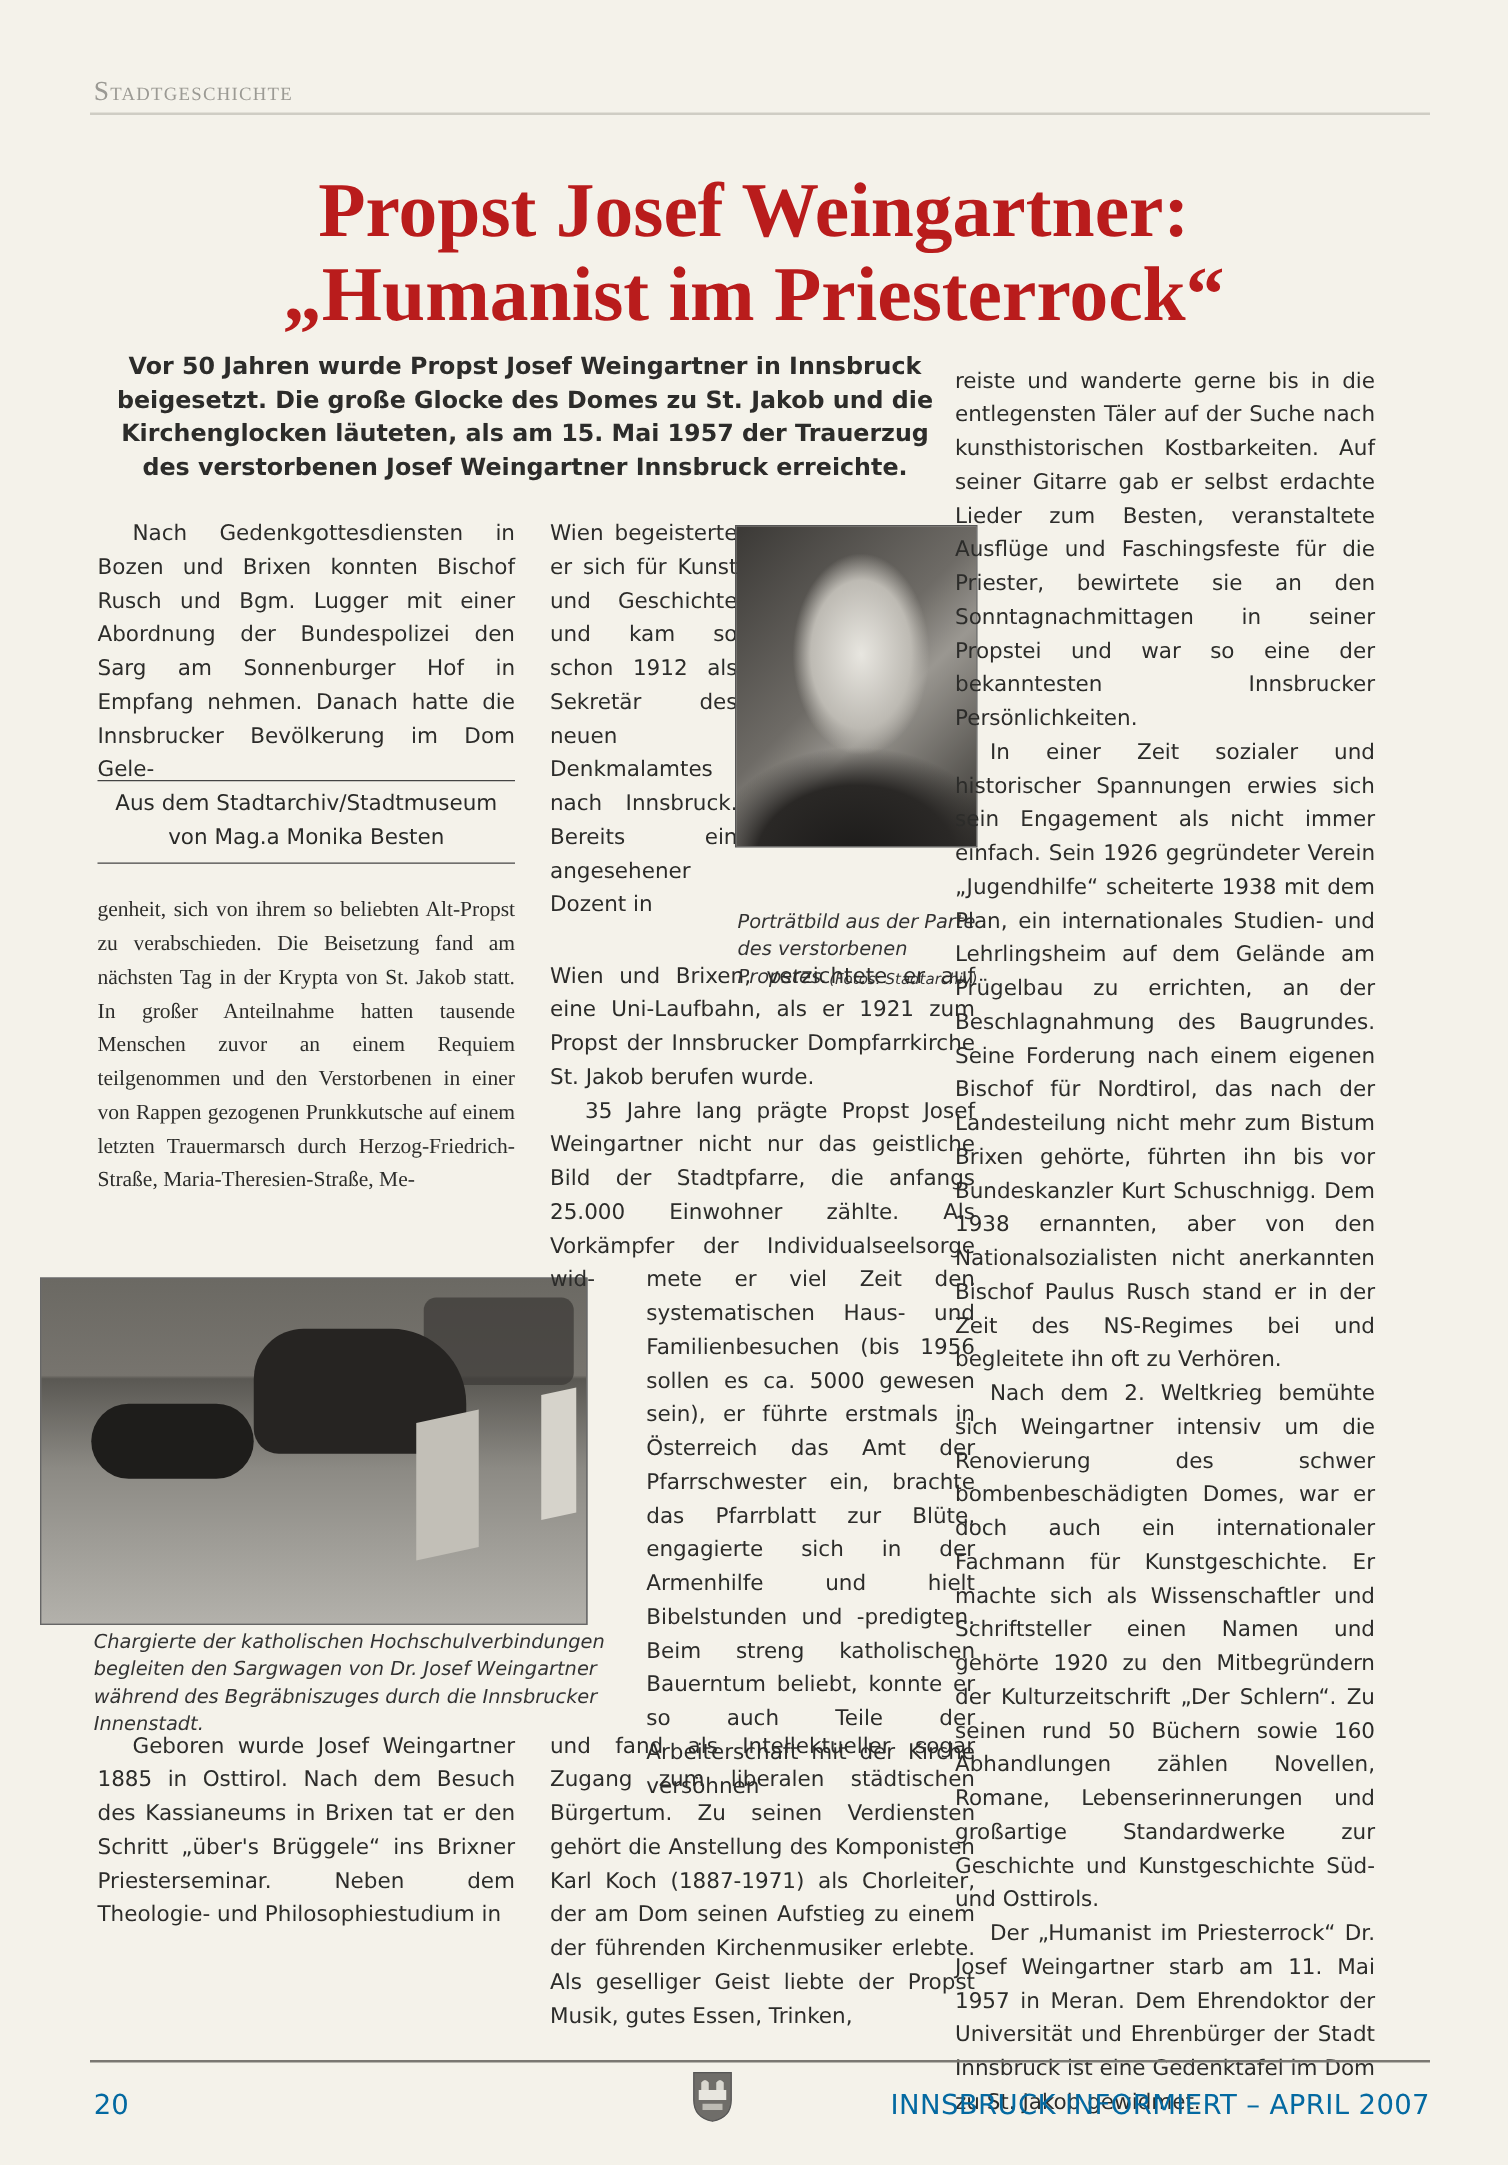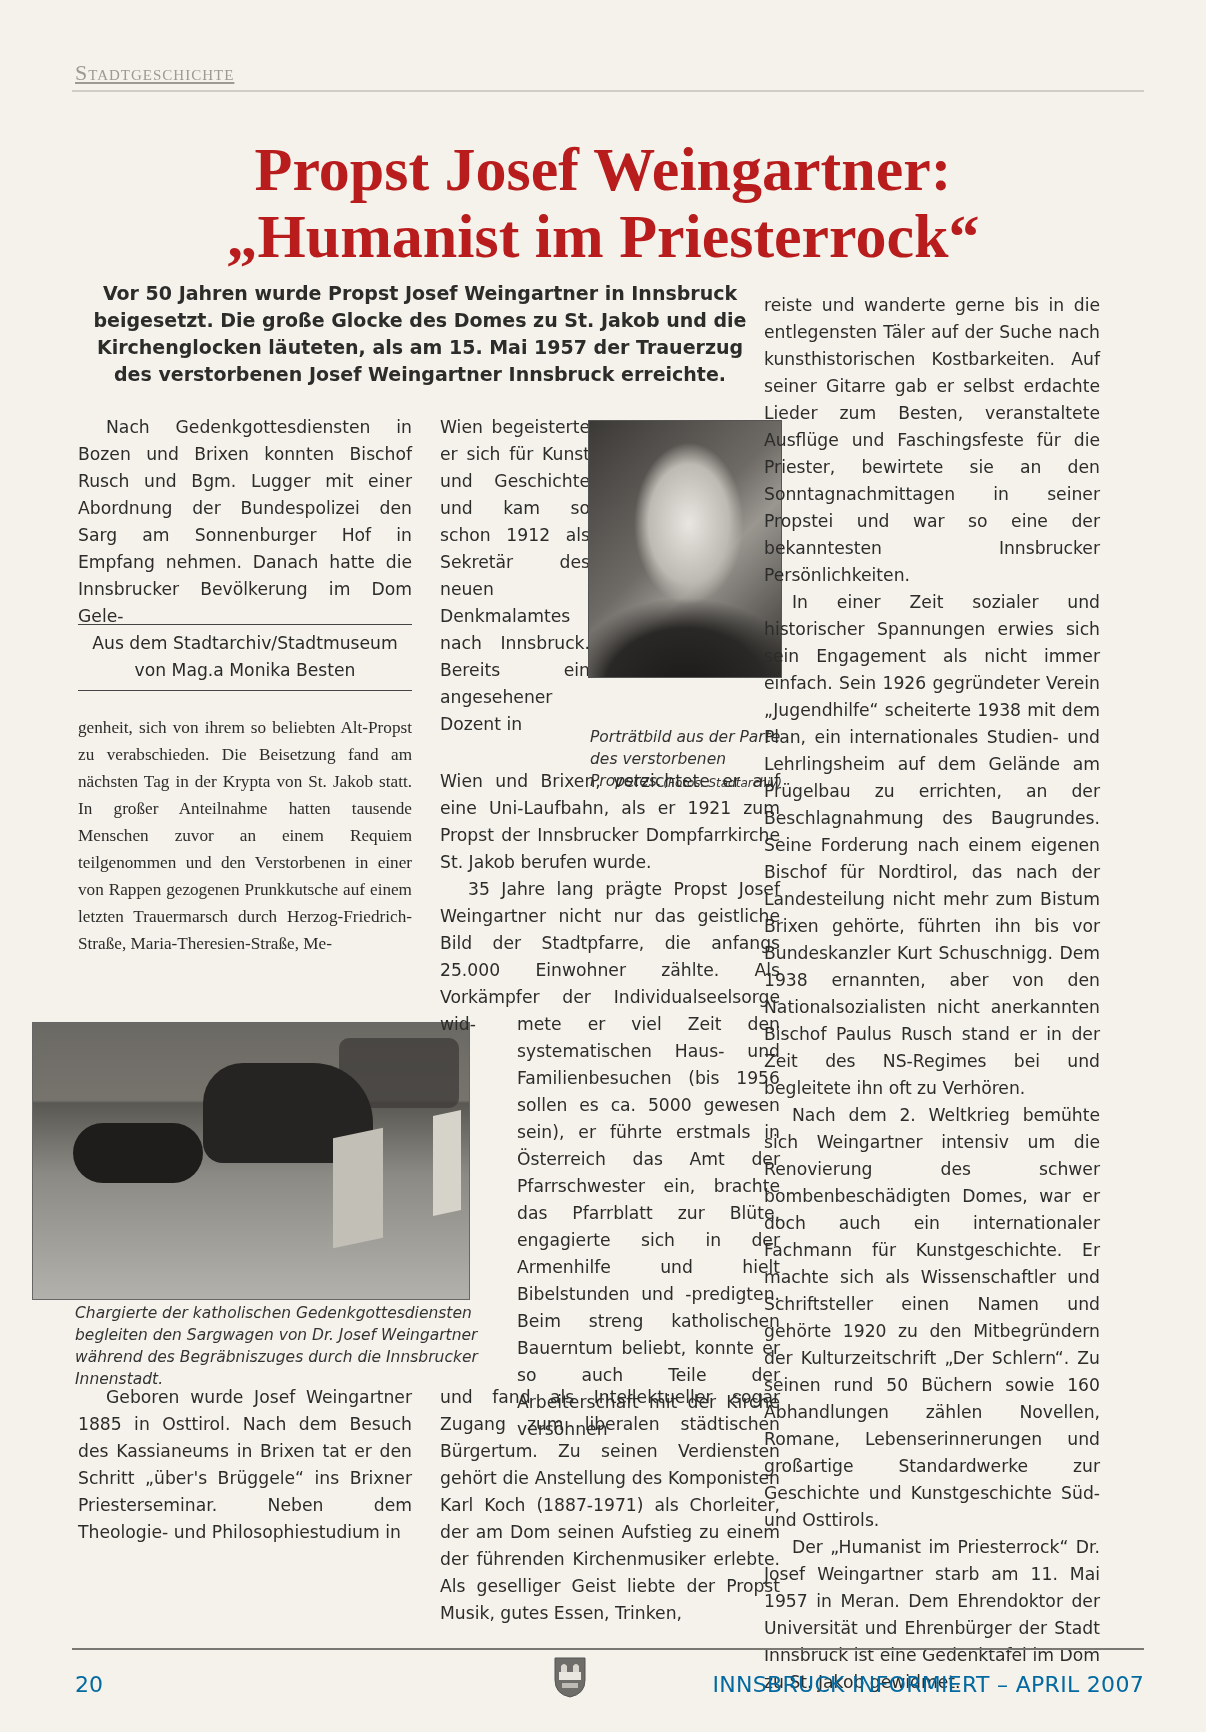--- a/index.html
+++ b/index.html
@@ -8,21 +8,20 @@
     background: #f4f2ea;
     font-family: "DejaVu Sans", sans-serif;
     color: #2a2a28;
   }
   .abs { position: absolute; }
   .section {
     left: 75px; top: 60px;
     font-family: "Liberation Serif", serif;
     font-size: 22px; letter-spacing: 1px; color: #9b9a94;
     font-variant: small-caps;
-    text-decoration: underline;
   }
   .rule-top { left: 72px; top: 90px; width: 1072px; height: 2px; background: #cfcdc4; }
   .title {
     left: 0; width: 1206px; text-align: center;
     font-family: "Liberation Serif", serif; font-weight: bold;
     color: #b91c1c; font-size: 62px; line-height: 66px;
   }
   .t1 { top: 136px; }
   .t2 { top: 203px; }
   .lead {
@@ -99,21 +98,21 @@
   <p>genheit, sich von ihrem so beliebten Alt-Propst zu verabschieden. Die Beisetzung fand am nächsten Tag in der Krypta von St. Jakob statt. In großer Anteilnahme hatten tausende Menschen zuvor an einem Requiem teilgenommen und den Verstorbenen in einer von Rappen gezogenen Prunkkutsche auf einem letzten Trauermarsch durch Herzog-Friedrich-Straße, Maria-Theresien-Straße, Me-</p>
 </div>
 
 <div class="abs photo2">
   <div class="crowd"></div>
   <div class="carriage"></div>
   <div class="horses"></div>
   <div class="flag1"></div>
   <div class="flag2"></div>
 </div>
-<div class="abs cap2">Chargierte der katholischen Gedenkgottesdiensten begleiten den Sargwagen von Dr. Josef Weingartner während des Begräbniszuges durch die Innsbrucker Innenstadt.</div>
+<div class="abs cap2">Chargierte der katholischen Hochschulverbindungen begleiten den Sargwagen von Dr. Josef Weingartner während des Begräbniszuges durch die Innsbrucker Innenstadt.</div>
 
 <div class="abs col c1" style="top:1384px;">
   <p class="ind">Geboren wurde Josef Weingartner 1885 in Osttirol. Nach dem Besuch des Kassianeums in Brixen tat er den Schritt „über's Brüggele“ ins Brixner Priesterseminar. Neben dem Theologie- und Philosophiestudium in</p>
 </div>
 
 <div class="abs col c2n" style="top:414px; font-size:17.2px;">
   <p>Wien begeisterte er sich für Kunst und Geschichte und kam so schon 1912 als Sekretär des neuen Denkmalamtes nach Innsbruck. Bereits ein angesehener Dozent in</p>
 </div>
 <div class="abs photo1"></div>
 <div class="abs cap1">

